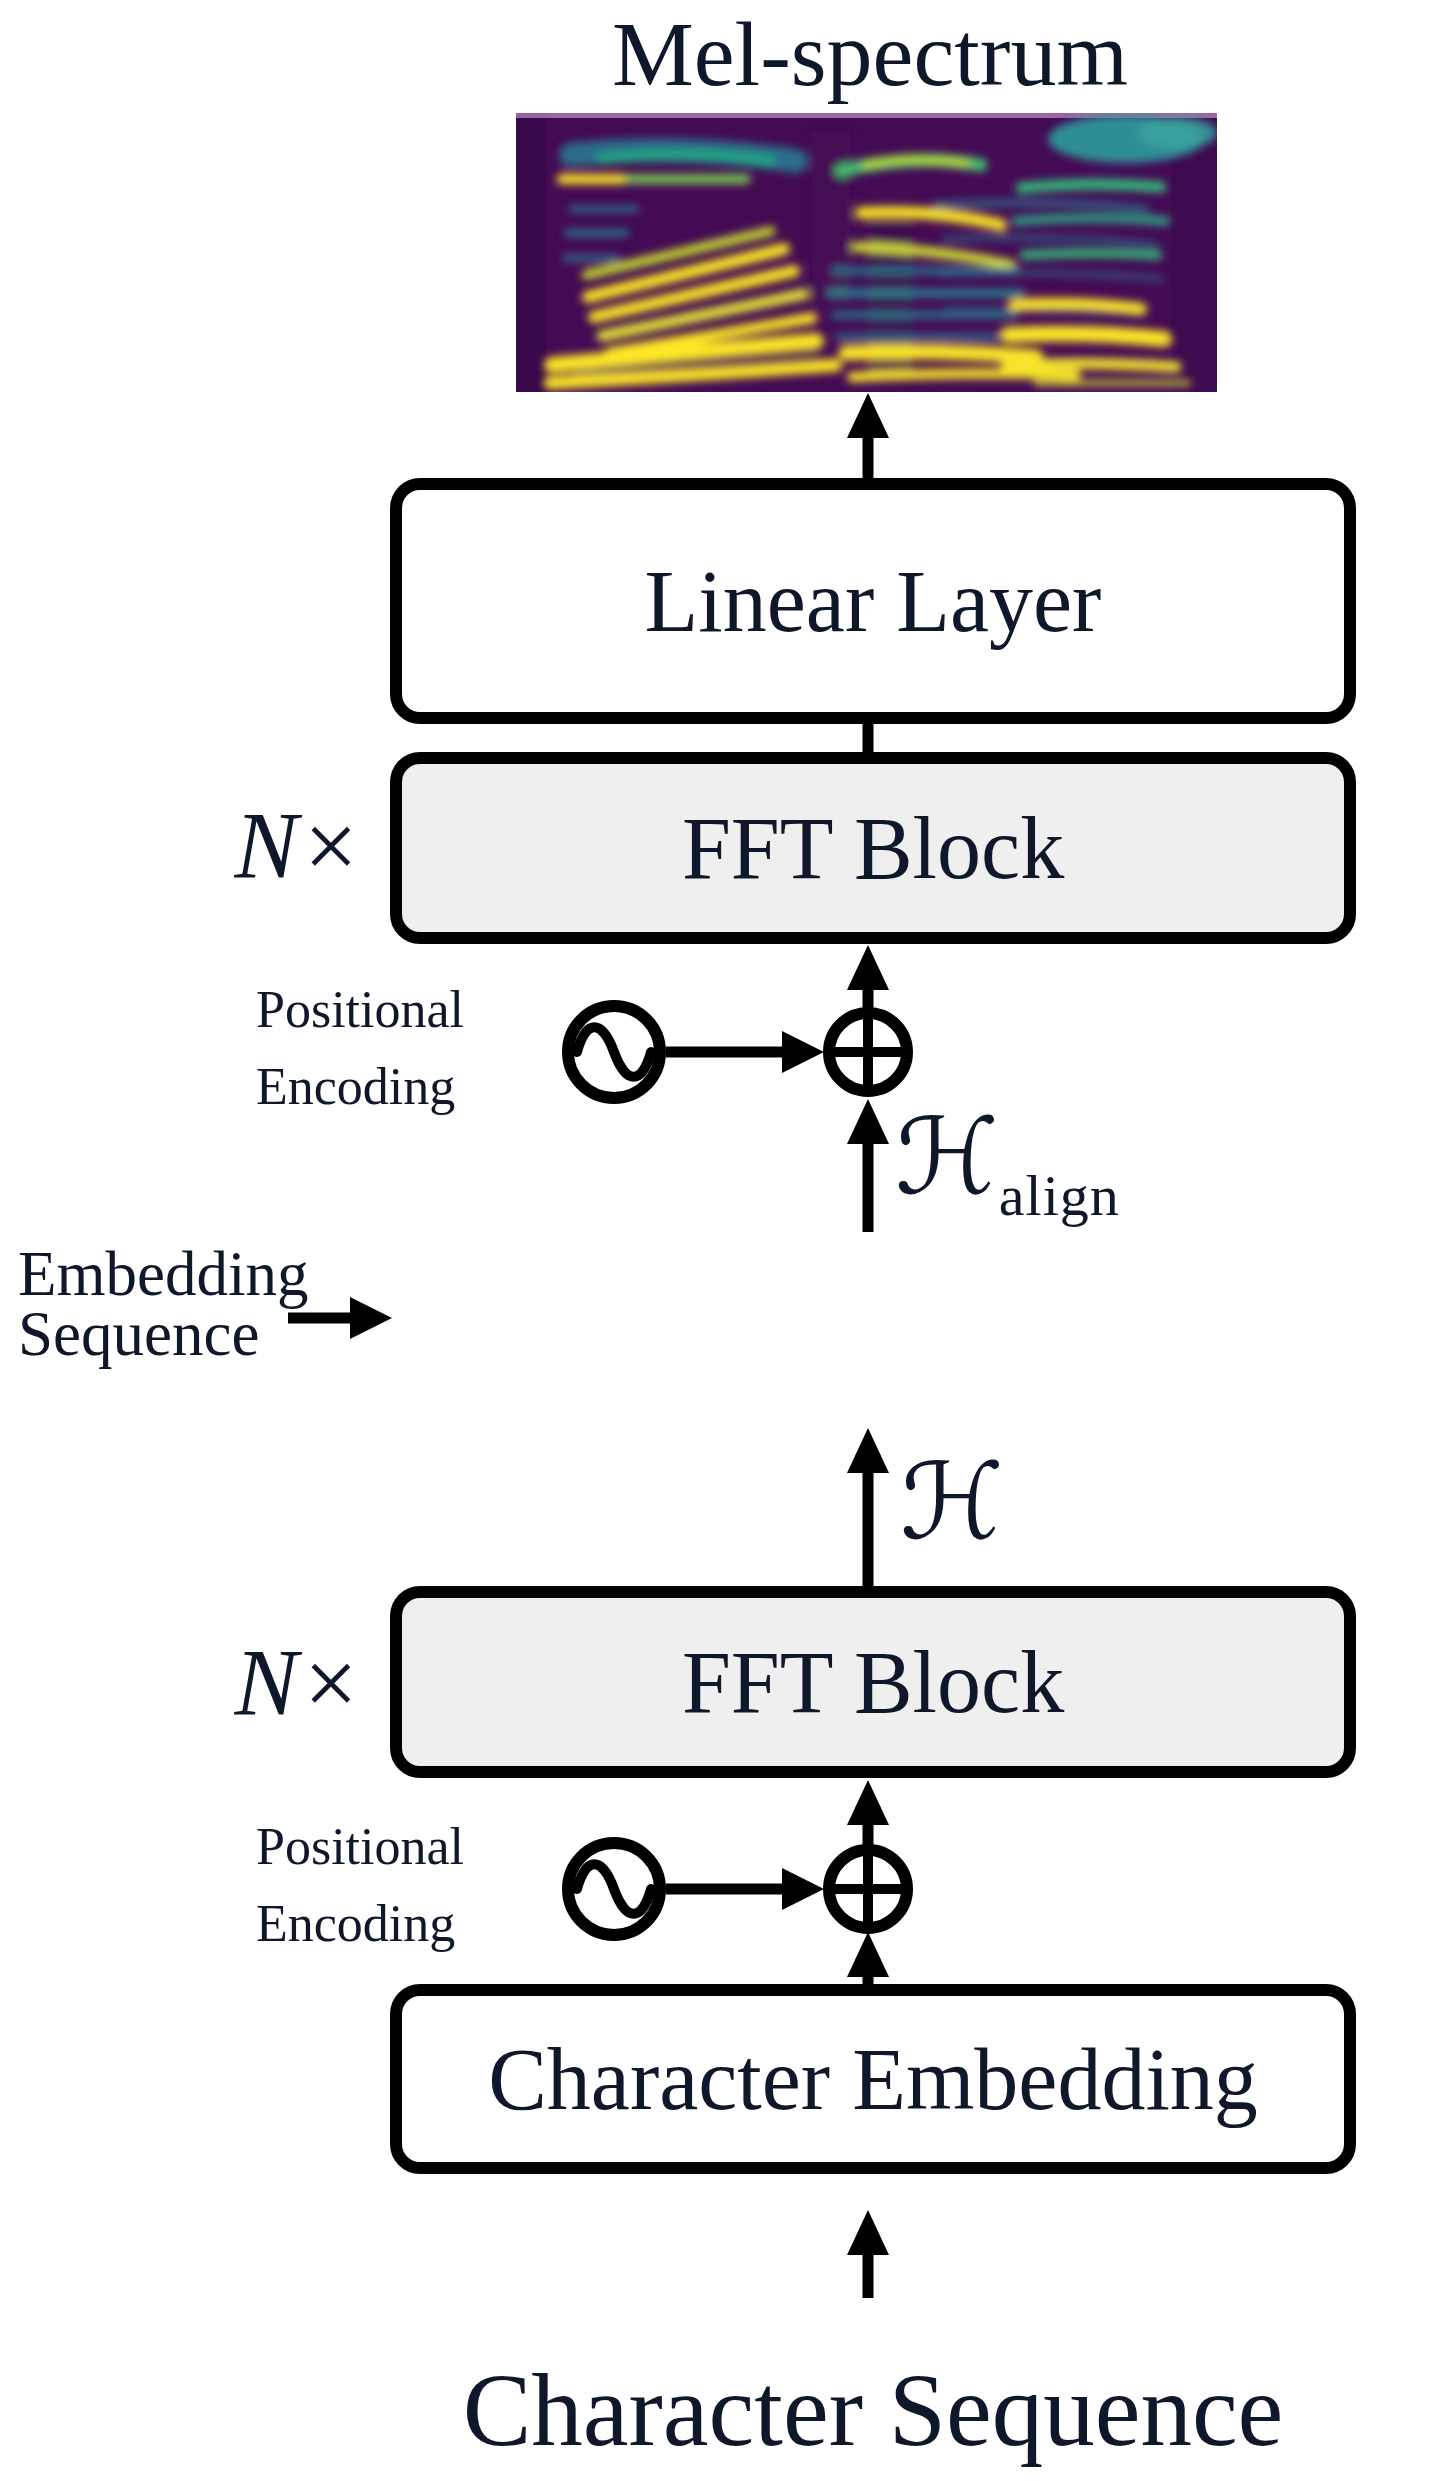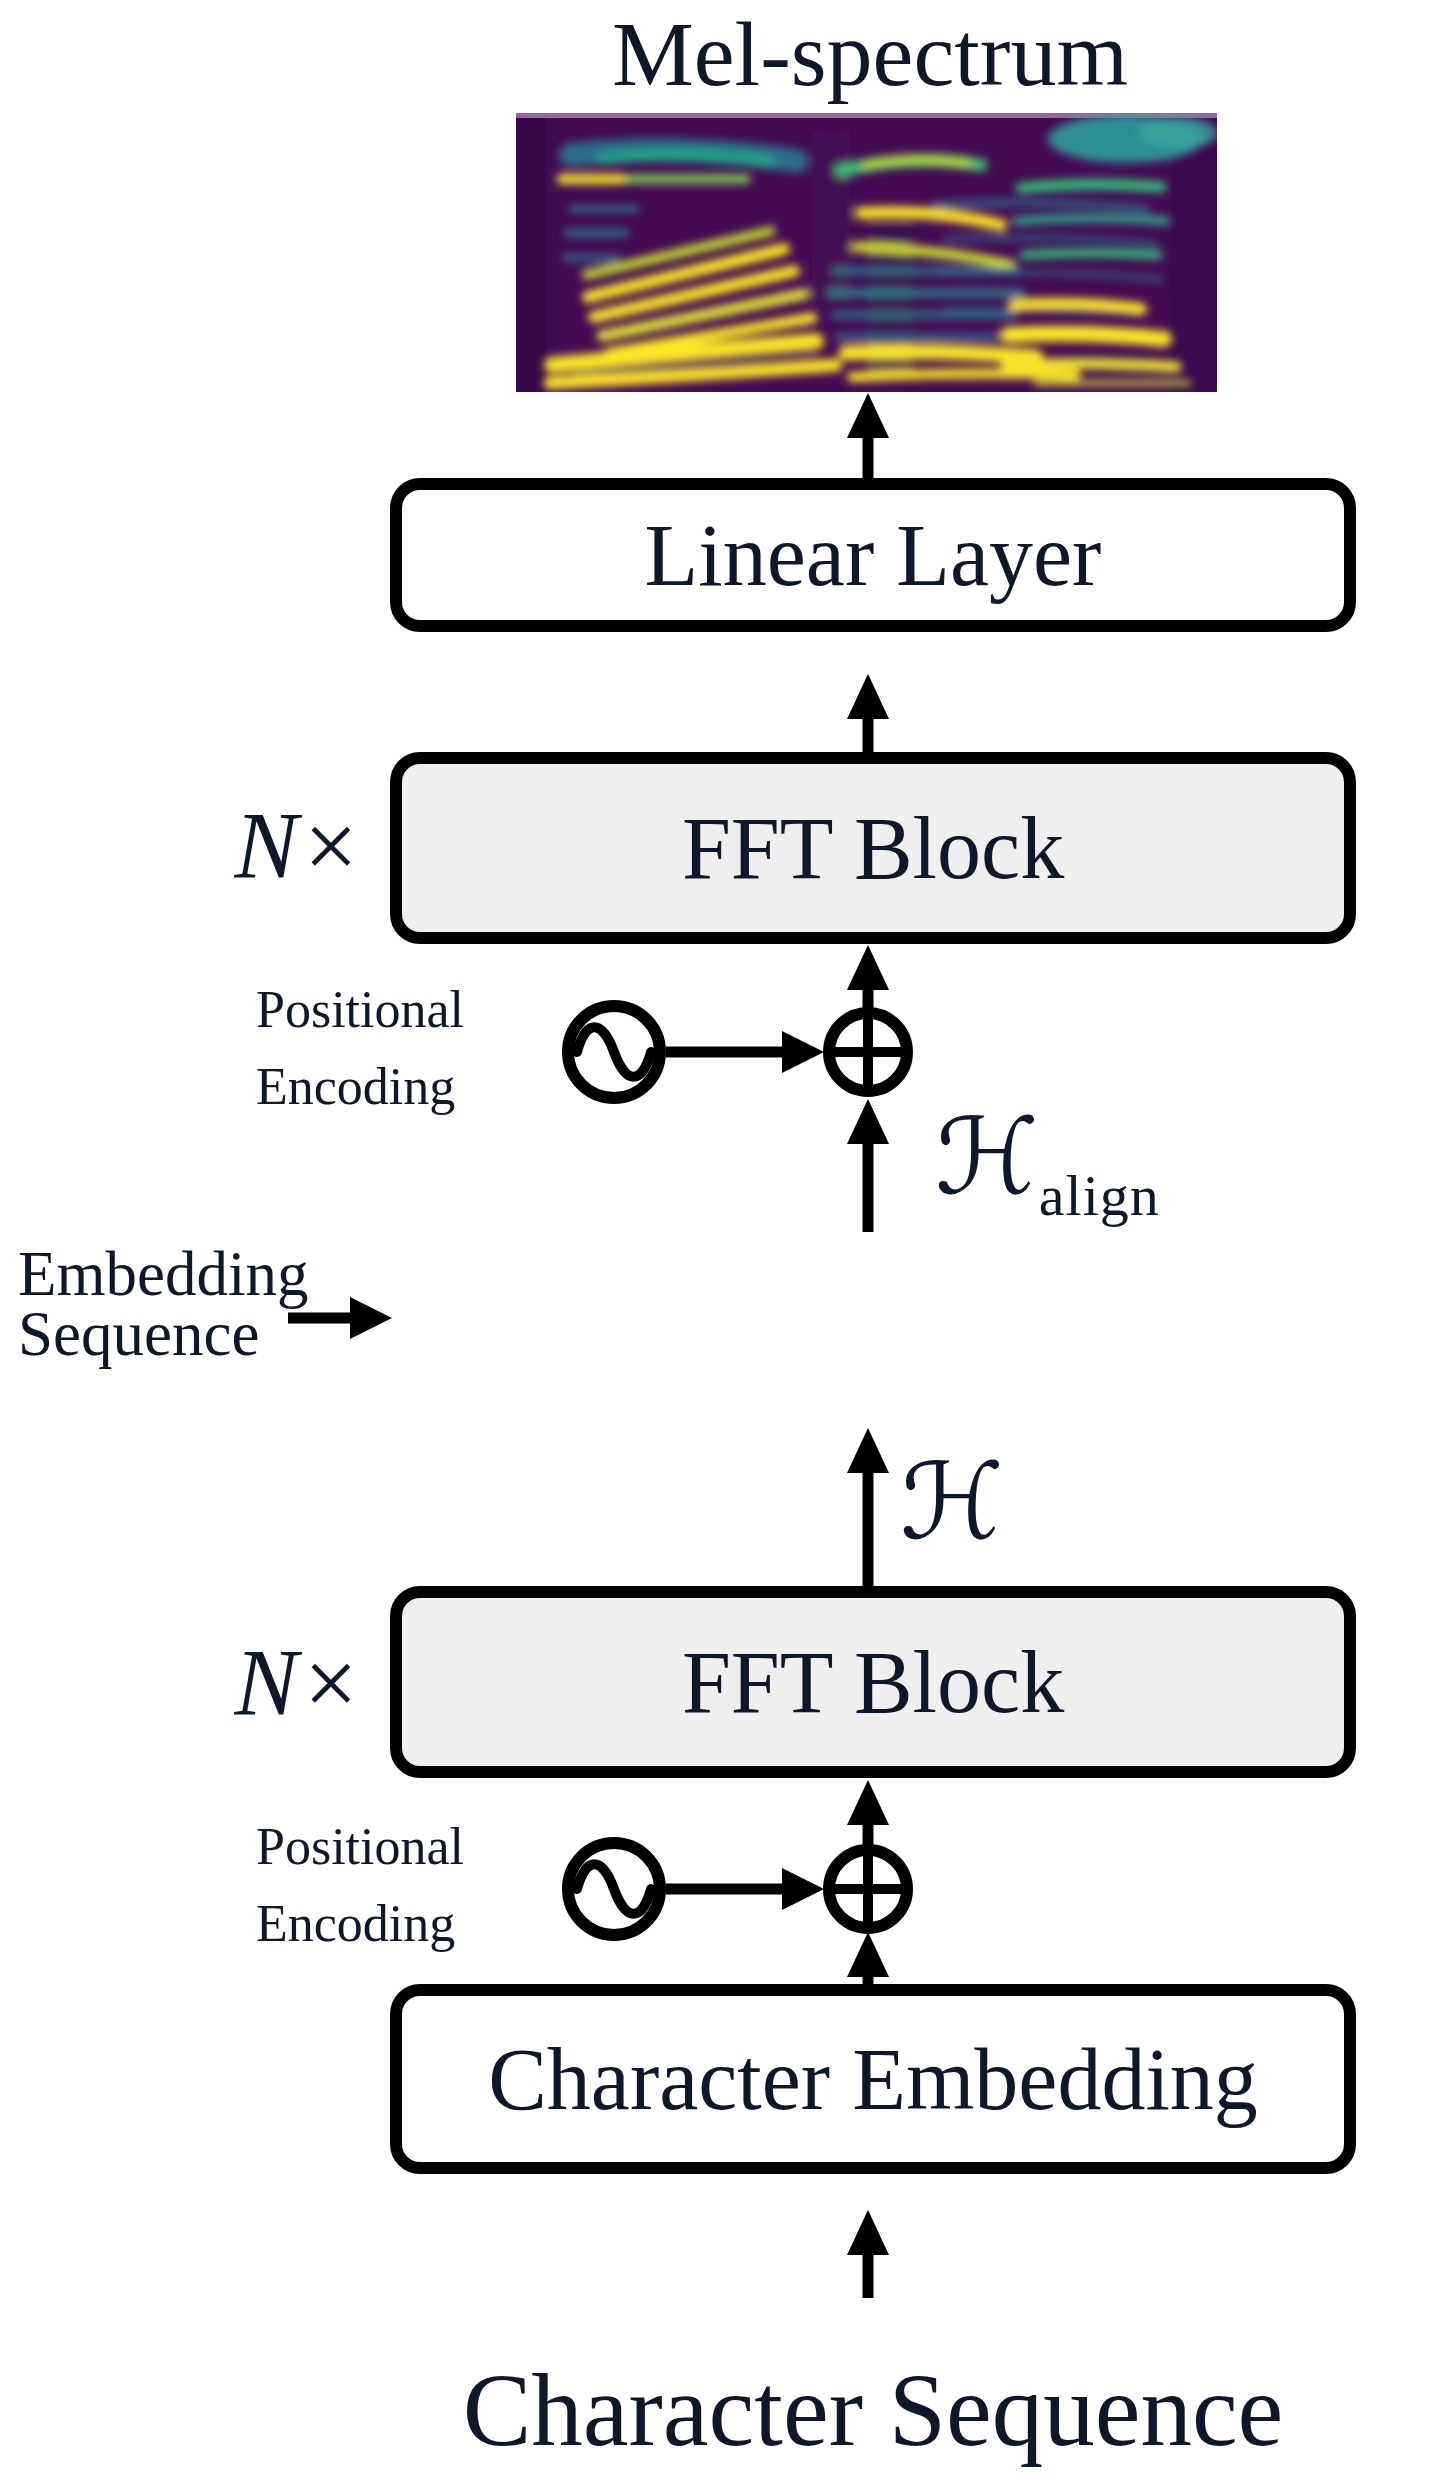--- a/index.html
+++ b/index.html
@@ -11,40 +11,40 @@
   .title{
     left:870px;top:-2px;transform:translateX(-50%);
     font-size:92px;line-height:112px;white-space:nowrap;
   }
   .block{
     left:390px;width:966px;box-sizing:border-box;
     border:12px solid var(--outline,#000);border-radius:30px;
     display:flex;align-items:center;justify-content:center;
     font-size:88px;white-space:nowrap;
   }
-  .block-linear{top:478px;height:154px;background:var(--plain-fill,#fff);}
+  .block-linear{top:478px;height:246px;background:var(--plain-fill,#fff);}
   .block-fft1{top:752px;height:192px;background:var(--fft-fill,#efefef);}
   .block-lr{top:1232px;height:194px;background:var(--lr-fill,#bdd7ee);}
   .block-fft2{top:1586px;height:192px;background:var(--fft-fill,#efefef);}
   .block-ce{top:1984px;height:190px;background:var(--plain-fill,#fff);}
   .nx{
     left:100px;width:262px;text-align:right;font-style:italic;
     font-size:95px;line-height:132px;white-space:nowrap;
   }
   .nx1{top:780px;}
   .nx2{top:1617px;}
   .side-label{font-size:52px;line-height:77px;white-space:nowrap;}
   .pe1{left:256px;top:971px;}
   .pe2{left:256px;top:1808px;}
   .dur{left:18px;top:1244px;font-size:63px;line-height:60px;white-space:nowrap;}
   .hmath{
     font-family:"DejaVu Serif","DejaVu Sans",serif;
     font-size:105px;line-height:105px;white-space:nowrap;
   }
-  .h-align{left:895px;top:1105px;margin-left:40px;}
+  .h-align{left:895px;top:1105px;}
   .h-plain{left:900px;top:1450px;}
   .hmath .sub{
     font-family:"Liberation Serif",serif;
     font-size:58px;vertical-align:-22px;letter-spacing:1px;
   }
   .char-seq{
     left:873px;top:2350px;transform:translateX(-50%);
     font-size:103px;line-height:120px;white-space:nowrap;
   }
   .overlay{left:0;top:0;pointer-events:none;}

